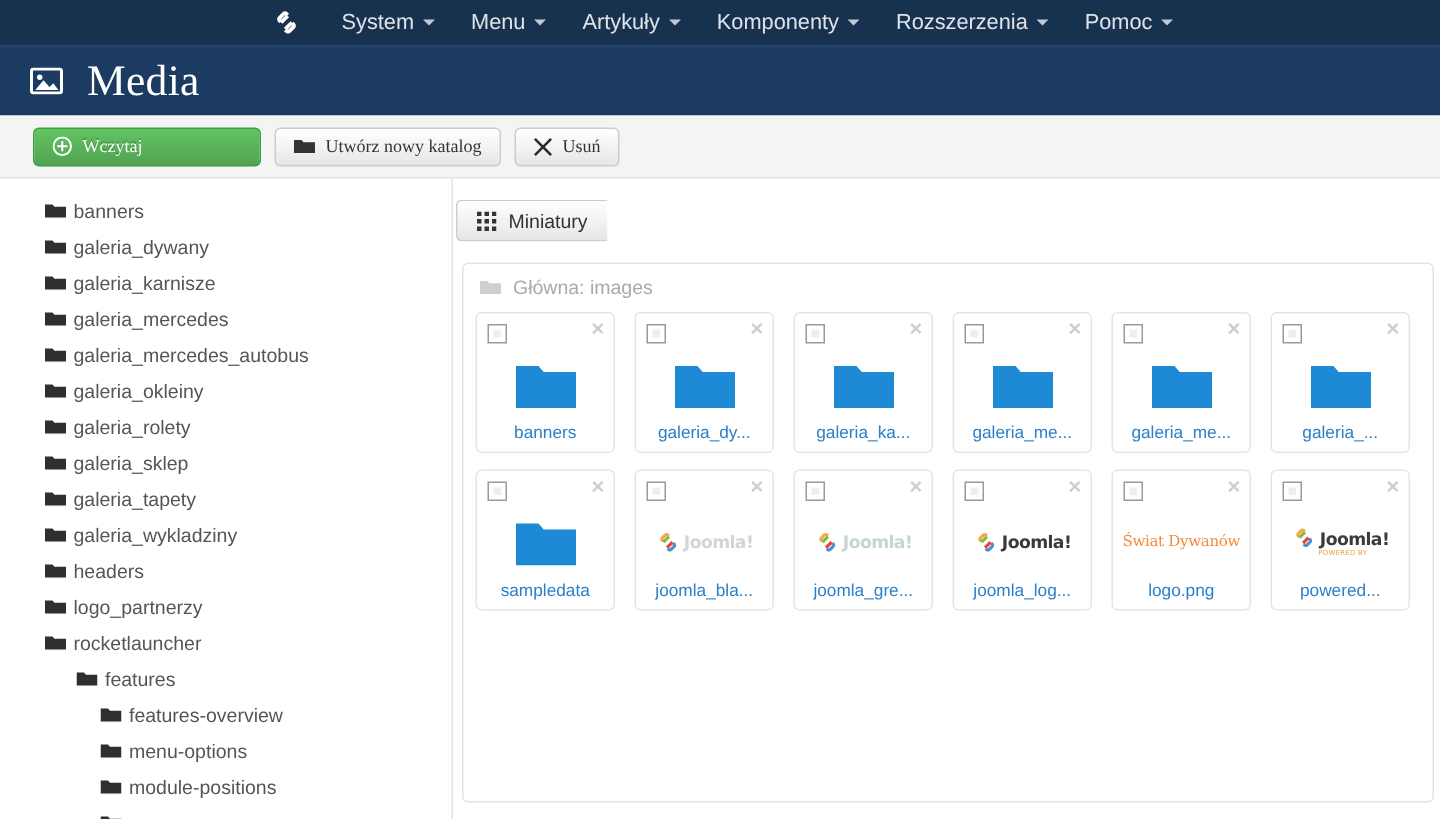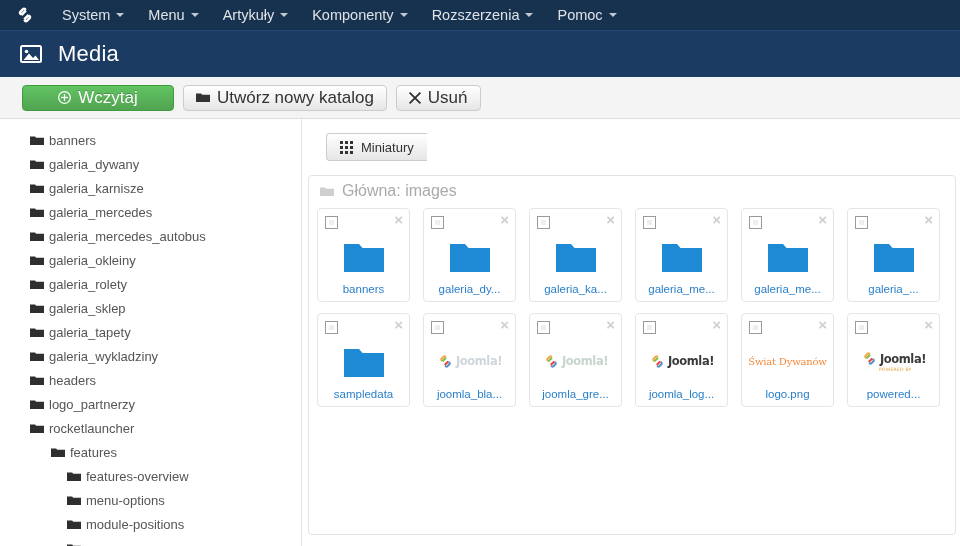--- a/index.html
+++ b/index.html
@@ -13,20 +13,21 @@
   }
 
   
   #menubar {
     height: 30px;
     background: #17324f;
     display: flex;
     align-items: center;
     padding-left: 14px;
     position: relative;
+    justify-content: center;
   }
   #menubar .joomla-logo {
     width: 22px; height: 22px;
     margin-right: 14px;
     display: flex; align-items: center; justify-content: center;
   }
   #menubar .menu-item {
     color: #dfe3e8;
     font-size: 14.5px;
     padding: 0 12px;
@@ -54,48 +55,49 @@
     align-items: center;
     padding-left: 20px;
     border-top: 1px solid #24486f;
   }
   #titlebar .title-icon {
     margin-right: 16px;
     display: flex; align-items: center;
   }
   #titlebar .title-text {
     color: #ffffff;
-    font-size: 22px;
+    font-size: 29px;
     font-weight: normal;
     letter-spacing: 0.2px;
+    font-family: Liberation Serif, serif;
   }
 
   
   #toolbar {
     height: 42px;
     background: #f4f4f4;
     border-bottom: 1px solid #dedede;
     display: flex;
     align-items: center;
     padding-left: 22px;
     gap: 9px;
   }
   .btn {
     height: 26px;
     display: inline-flex;
     align-items: center;
-    justify-content: center;
     padding: 0 12px;
-    font-size: 17px;
+    font-size: 12px;
     border-radius: 4px;
     border: 1px solid #cccccc;
     background: linear-gradient(to bottom, #ffffff 0%, #e6e6e6 100%);
     color: #333333;
     cursor: pointer;
     white-space: nowrap;
+    font-family: Liberation Serif, serif;
   }
   .btn .btn-ico { margin-right: 7px; display: inline-flex; align-items: center; }
   .btn-upload {
     width: 152px;
     color: #ffffff;
     border: 1px solid #3e9c3e;
     background: linear-gradient(to bottom, #62c462 0%, #51a351 100%);
     text-shadow: 0 -1px 0 rgba(0,0,0,0.25);
   }
 
@@ -132,21 +134,21 @@
   .tree-label { color: #555; }
 
   
   #content {
     flex: 1 1 auto;
     padding: 14px 0 0 2px;
     overflow: hidden;
   }
   .view-toggle {
     display: inline-flex;
-    margin-left: 22px;
+    margin-left: 0;
     border-radius: 4px;
   }
   .view-btn {
     height: 28px;
     display: inline-flex;
     align-items: center;
     padding: 0 13px;
     font-size: 13px;
     color: #333;
     cursor: pointer;
@@ -163,21 +165,21 @@
     border-radius: 4px;
     background: #ffffff;
     min-height: 360px;
     overflow: hidden;
   }
   .breadcrumb {
     height: 30px;
     display: flex;
     align-items: center;
     padding-left: 11px;
-    font-size: 16px;
+    font-size: 13px;
     color: #aaaaaa;
   }
   .breadcrumb .bc-ico { margin-right: 8px; display: inline-flex; align-items: center; }
 
   .tiles {
     display: flex;
     flex-wrap: wrap;
     padding: 2px 0 0 8px;
     gap: 11px 13px;
   }

